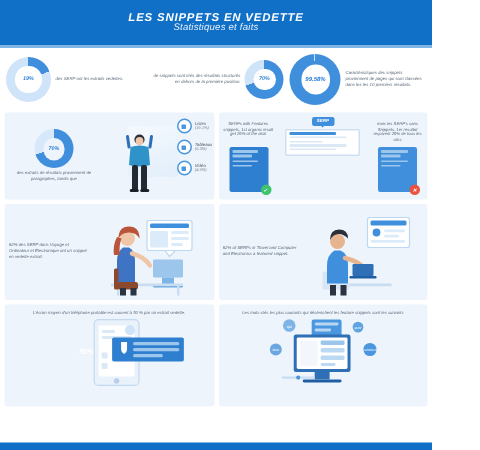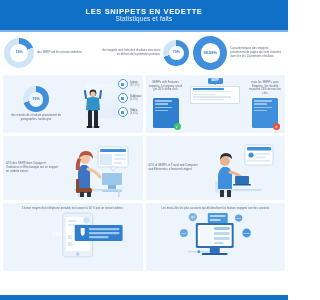--- a/index.html
+++ b/index.html
@@ -2,21 +2,21 @@
 <html><head>
 <meta charset="utf-8">
 <style>
   html,body{margin:0;padding:0;}
   body{
     width:288px;height:300px;overflow:hidden;
     background:#ffffff;
     font-family:"Liberation Sans",sans-serif;
     -webkit-font-smoothing:antialiased;
   }
-  .page{position:relative;width:288px;height:300px;background:#ffffff;}
+  .page{position:relative;width:288px;height:300px;background:#ffffff;font-style:italic;}
 
   
   .header{
     height:30px;background:#1070c8;display:flex;flex-direction:column;
     align-items:center;justify-content:center;gap:1px;
   }
   .header h1{
     margin:0;font-size:7.6px;font-weight:bold;color:#ffffff;
     letter-spacing:.55px;line-height:1;
   }

